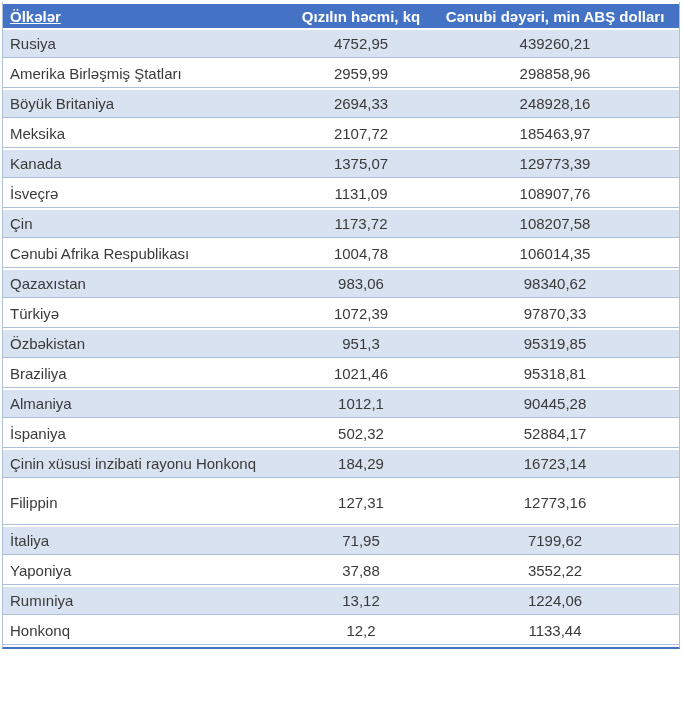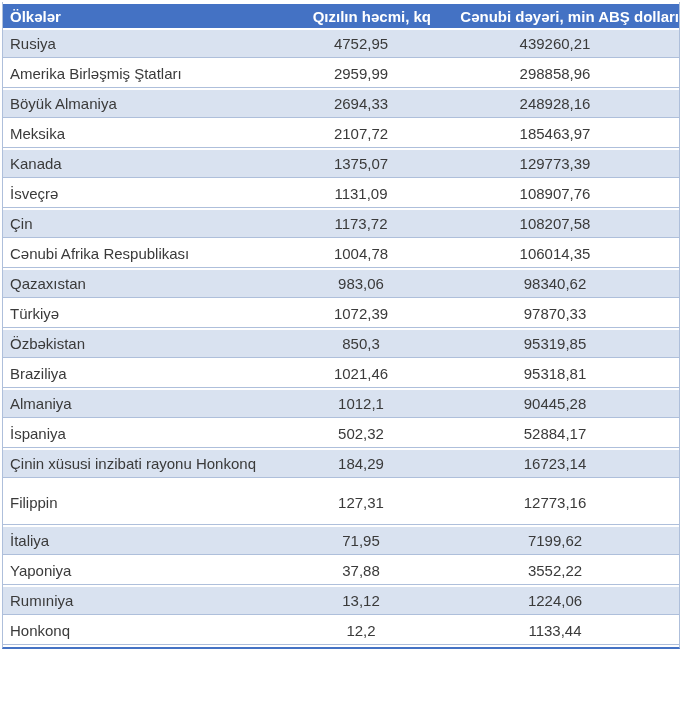--- a/index.html
+++ b/index.html
@@ -28,28 +28,29 @@
   col.c1{width:288px;}
   col.c2{width:140px;}
   col.c3{width:248px;}
   thead th{
     background:var(--header-bg);
     color:#FFFFFF;
     font-size:15px;
     font-weight:bold;
     height:24px;
     padding:0;
-    text-align:right;
+    text-align:center;
     vertical-align:middle;
     white-space:nowrap;
     overflow:hidden;
   }
   thead th.first{
     text-align:left;
     padding-left:7px;
+    text-decoration:underline;
   }
   tbody td{
     font-size:15px;
     color:var(--text);
     height:27px;
     padding:0;
     text-align:center;
     vertical-align:middle;
     border-bottom:1px solid var(--row-border);
     white-space:nowrap;
@@ -89,21 +90,21 @@
         <td>Rusiya</td>
         <td>4752,95</td>
         <td>439260,21</td>
       </tr>
       <tr>
         <td>Amerika Birləşmiş Ştatları</td>
         <td>2959,99</td>
         <td>298858,96</td>
       </tr>
       <tr>
-        <td>Böyük Almaniya</td>
+        <td>Böyük Britaniya</td>
         <td>2694,33</td>
         <td>248928,16</td>
       </tr>
       <tr>
         <td>Meksika</td>
         <td>2107,72</td>
         <td>185463,97</td>
       </tr>
       <tr>
         <td>Kanada</td>
@@ -130,21 +131,21 @@
         <td>983,06</td>
         <td>98340,62</td>
       </tr>
       <tr>
         <td>Türkiyə</td>
         <td>1072,39</td>
         <td>97870,33</td>
       </tr>
       <tr>
         <td>Özbəkistan</td>
-        <td>850,3</td>
+        <td>951,3</td>
         <td>95319,85</td>
       </tr>
       <tr>
         <td>Braziliya</td>
         <td>1021,46</td>
         <td>95318,81</td>
       </tr>
       <tr>
         <td>Almaniya</td>
         <td>1012,1</td>

